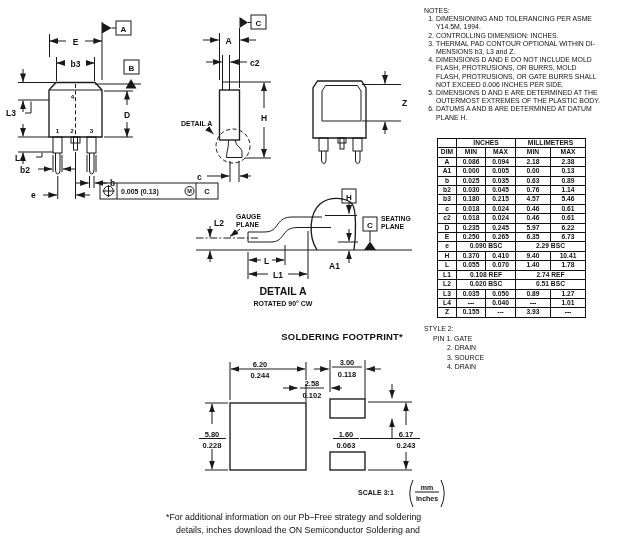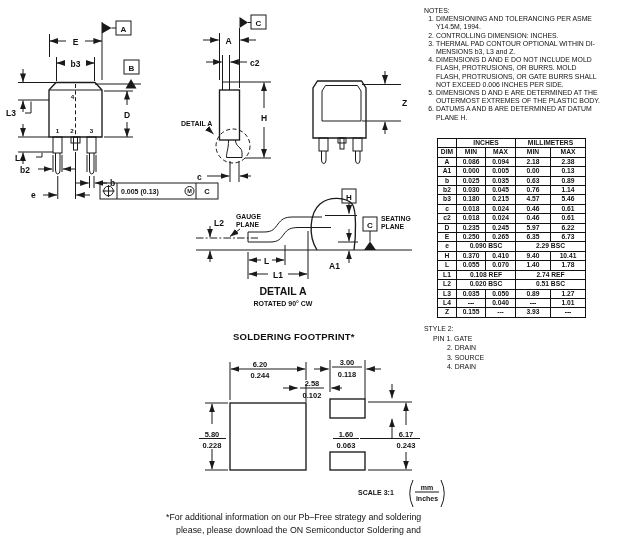--- a/index.html
+++ b/index.html
@@ -20,21 +20,21 @@
   .nnum{width:10px;text-align:right;margin-right:2px;flex:none;}
   .ntxt{flex:1;}
   .nl{display:block;}
   #dimtable{position:absolute;left:437px;top:138px;border-collapse:collapse;
             font-size:6.7px;font-weight:bold;color:#111;}
   #dimtable td{border:1px solid #111;text-align:center;padding:0 1px;height:8.2px;line-height:8.4px;}
   .cdim{width:16px;}.c1{width:26px;}.c2{width:27px;}.c3{width:32px;}.c4{width:32px;}
   #style2{position:absolute;left:424px;top:324px;font-size:6.9px;line-height:9.5px;font-weight:normal;}
   #style2 .ind1{padding-left:9px;}
   #style2 .ind2{padding-left:23px;}
-  #fp-title{position:absolute;left:233px;top:331px;width:170px;text-align:left;
+  #fp-title{position:absolute;left:233px;top:331px;width:170px;text-align:right;
             font-size:9.5px;font-weight:bold;letter-spacing:.2px;}
   #footnote{position:absolute;left:166px;top:511px;width:330px;font-size:8.8px;line-height:12.8px;}
   #footnote .fl2{margin-left:10px;}
 </style>
 </head>
 <body>
 
 <div id="page">
 
 <svg id="art" width="631" height="558" viewBox="0 0 631 558">
@@ -479,16 +479,16 @@
   <div class="ind1">PIN 1.  GATE</div>
   <div class="ind2">2.  DRAIN</div>
   <div class="ind2">3.  SOURCE</div>
   <div class="ind2">4.  DRAIN</div>
 </div>
 
 <div id="fp-title">SOLDERING FOOTPRINT*</div>
 
 <div id="footnote">
   <div>*For additional information on our Pb–Free strategy and soldering</div>
-  <div class="fl2">please, please download the ON Semiconductor Soldering and</div>
+  <div class="fl2">details, inches download the ON Semiconductor Soldering and</div>
 </div>
 
 </div>
 
 </body></html>

